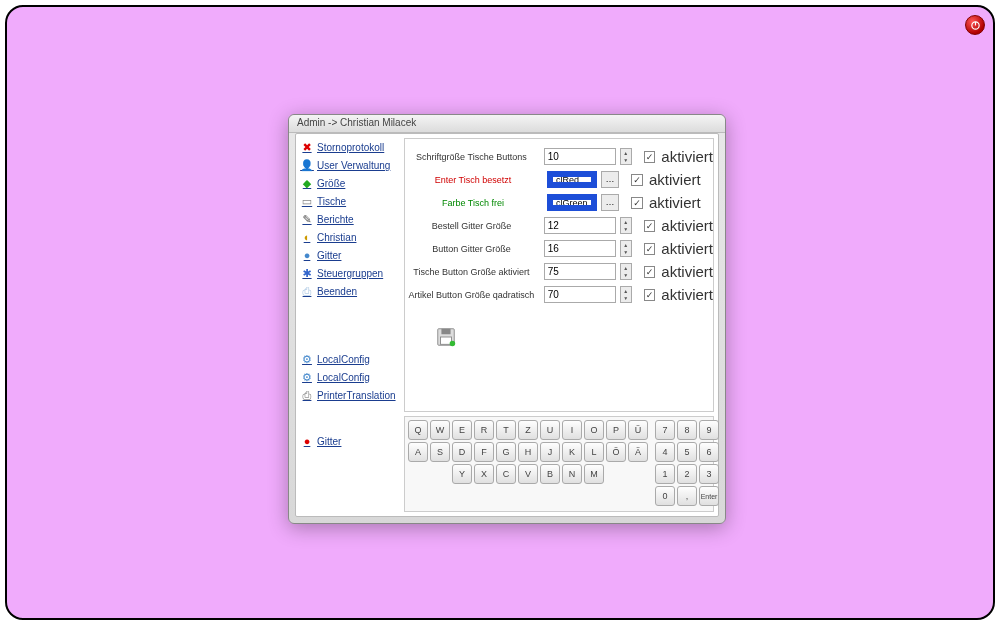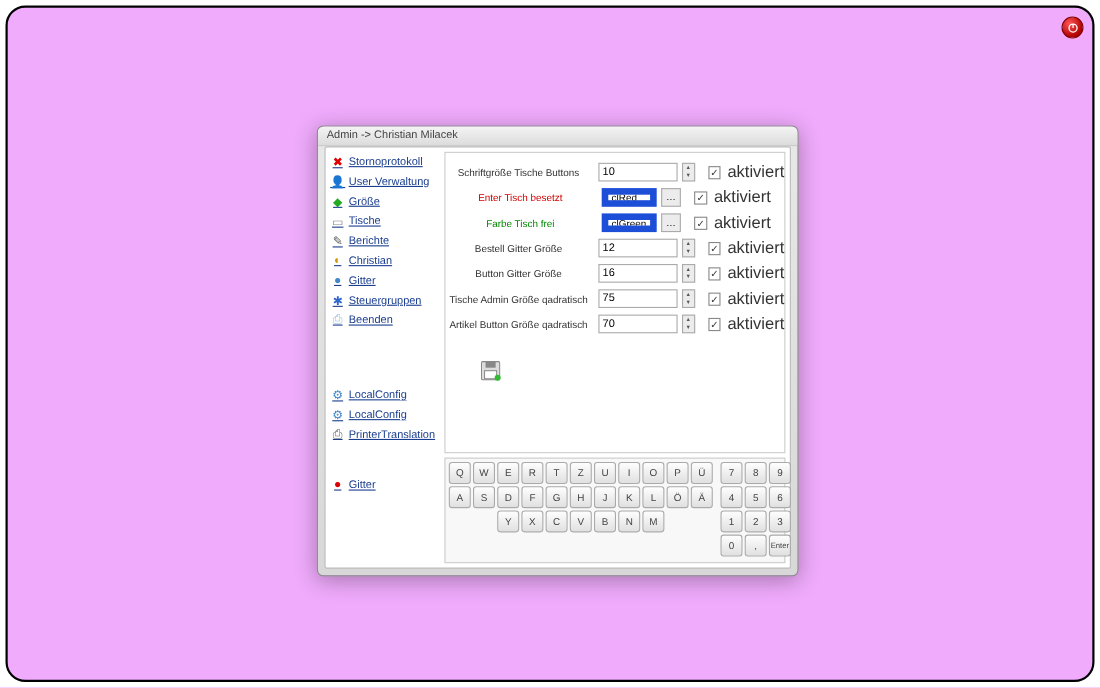--- a/index.html
+++ b/index.html
@@ -332,21 +332,21 @@
               <div class="form-label">Button Gitter Größe</div>
               <input class="num-input" value="16" style="">
               <div class="spinner-btns">
                 <div class="spin-up">▲</div>
                 <div class="spin-down">▼</div>
               </div>
               <span class="checkbox">✓</span>
               <span class="cb-label">aktiviert</span>
             </div>
             <div class="form-row">
-              <div class="form-label">Tische Admin Größe qadratisch</div>
+              <div class="form-label">Tische Button Größe aktiviert</div>
               <input class="num-input" value="75" style="">
               <div class="spinner-btns">
                 <div class="spin-up">▲</div>
                 <div class="spin-down">▼</div>
               </div>
               <span class="checkbox">✓</span>
               <span class="cb-label">aktiviert</span>
             </div>
             <div class="form-row">
               <div class="form-label">Artikel Button Größe qadratisch</div>

